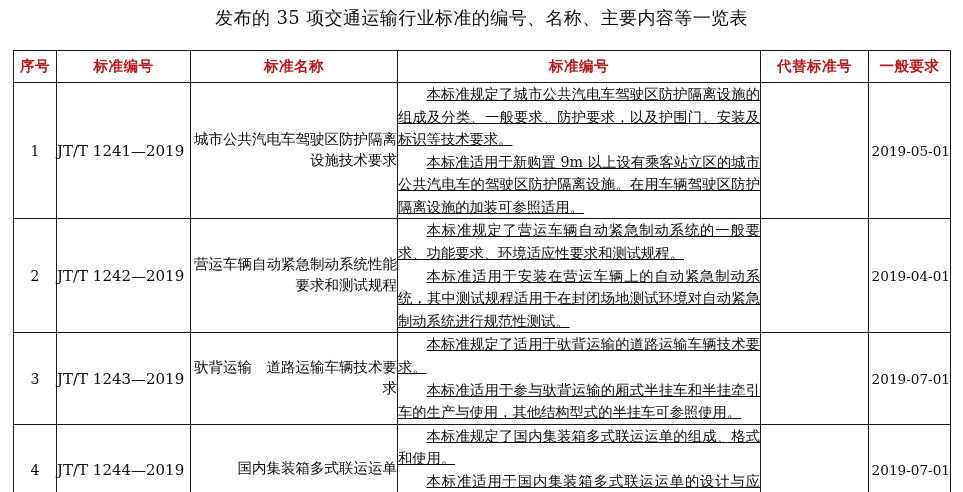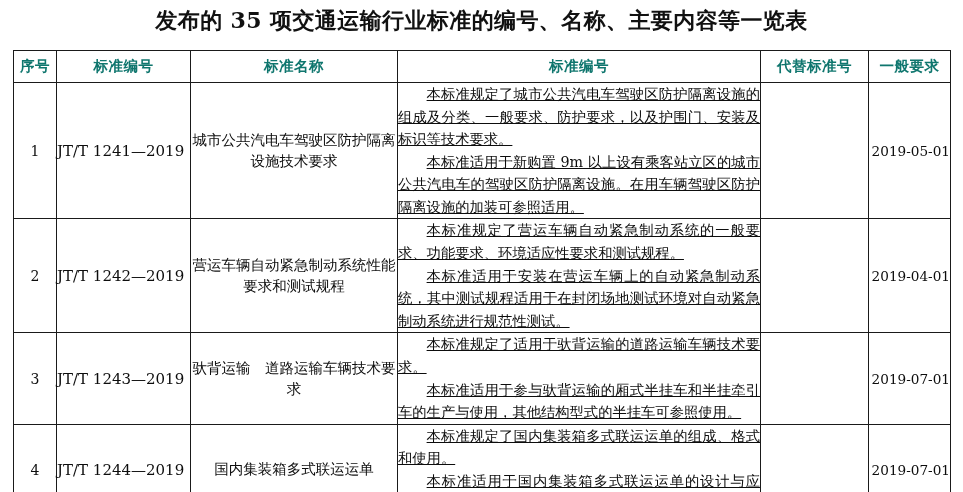--- a/index.html
+++ b/index.html
@@ -23,22 +23,22 @@
     background: #ffffff;
     box-sizing: border-box;
   }
   .doc-title {
     position: absolute;
     left: 0;
     top: 6px;
     width: 963px;
     text-align: center;
     font-family: "DejaVu Serif", "Liberation Serif", serif;
-    font-weight: bold;
-    font-size: 22px;
+    font-weight: normal;
+    font-size: 18px;
     letter-spacing: 0.4px;
     color: #111111;
     white-space: nowrap;
   }
   .table-wrap {
     position: absolute;
     left: 13px;
     top: 50px;
     width: 937px;
   }
@@ -55,21 +55,21 @@
     padding: 0;
     background: #ffffff;
   }
   thead th {
     height: 31px;
     text-align: center;
     font-weight: bold;
     font-size: 14.5px;
     font-family: "DejaVu Serif", "Liberation Serif", serif;
     letter-spacing: 0.5px;
-    color: #0f766e;
+    color: #b91c1c;
   }
   
   col.c-no      { width: 43px; }
   col.c-code    { width: 134px; }
   col.c-name    { width: 207px; }
   col.c-content { width: 363px; }
   col.c-repl    { width: 108px; }
   col.c-date    { width: 82px; }
 
   td.cell-no {
@@ -78,25 +78,25 @@
     font-family: "DejaVu Serif", "Liberation Serif", serif;
   }
   td.cell-code {
     text-align: left;
     padding-left: 7px;
     font-size: 15px;
     white-space: nowrap;
     font-family: "DejaVu Serif", "Liberation Serif", serif;
   }
   td.cell-name {
-    text-align: center;
+    text-align: right;
     padding: 0 6px 0 7px;
     font-size: 14.5px;
     line-height: 1.45;
-    font-family: Liberation Serif, serif;
+    font-family: Liberation Mono, monospace;
   }
   td.cell-content {
     text-align: justify;
     text-align-last: left;
     padding: 5px 6px 5px 7px;
     font-size: 14.3px;
     line-height: 1.58;
     vertical-align: middle;
     font-family: "DejaVu Serif", "Liberation Serif", serif;
     text-decoration: underline;

